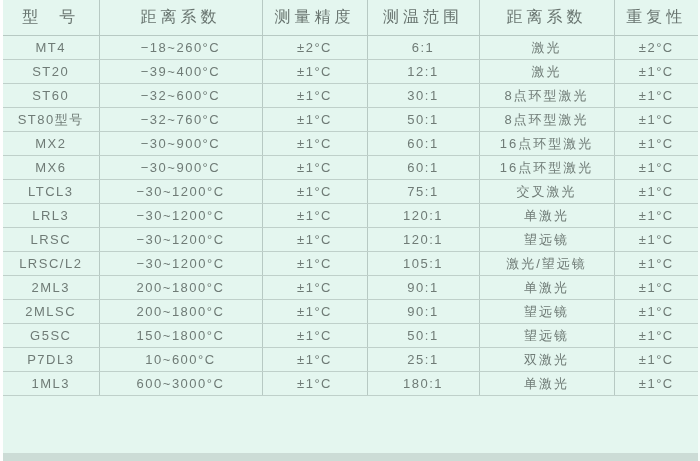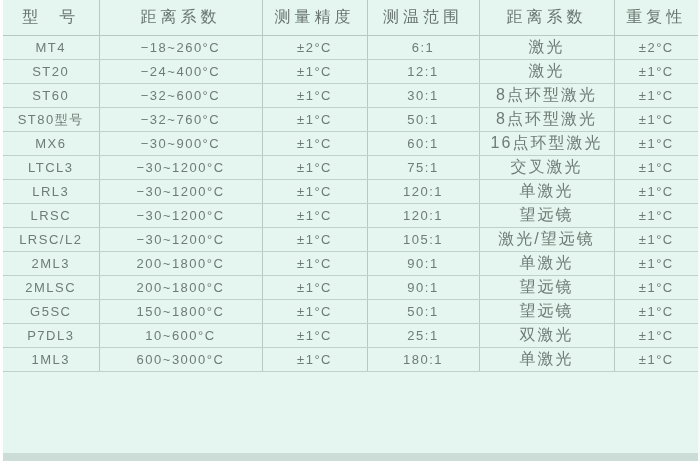--- a/index.html
+++ b/index.html
@@ -51,21 +51,21 @@
     font-size: 13px;
     letter-spacing: 1.5px;
     color: #6f7b76;
     text-align: center;
     vertical-align: middle;
     border-bottom: 1px solid #bfd0ca;
     white-space: nowrap;
     overflow: hidden;
   }
   th + th, td + td { border-left: 1px solid #b7c9c3; }
-  td.cjk { font-size: 16px; letter-spacing: 2px; }
+  td.cjk { font-size: 13px; letter-spacing: 2px; }
 </style>
 </head>
 <body>
 
 <div class="page">
   <div class="edge-left"></div>
   <div class="edge-right"></div>
   <div class="bottom-strip"></div>
 
   <table class="spec">
@@ -91,40 +91,48 @@
         <tr>
           <td>MT4</td>
           <td>−18~260°C</td>
           <td>±2°C</td>
           <td>6:1</td>
           <td class="cjk">激光</td>
           <td>±2°C</td>
         </tr>
         <tr>
           <td>ST20</td>
-          <td>−24~400°C</td>
+          <td>−39~400°C</td>
           <td>±1°C</td>
           <td>12:1</td>
           <td class="cjk">激光</td>
           <td>±1°C</td>
         </tr>
         <tr>
           <td>ST60</td>
           <td>−32~600°C</td>
           <td>±1°C</td>
           <td>30:1</td>
           <td class="cjk">8点环型激光</td>
           <td>±1°C</td>
         </tr>
         <tr>
           <td>ST80型号</td>
           <td>−32~760°C</td>
           <td>±1°C</td>
           <td>50:1</td>
           <td class="cjk">8点环型激光</td>
+          <td>±1°C</td>
+        </tr>
+        <tr>
+          <td>MX2</td>
+          <td>−30~900°C</td>
+          <td>±1°C</td>
+          <td>60:1</td>
+          <td class="cjk">16点环型激光</td>
           <td>±1°C</td>
         </tr>
         <tr>
           <td>MX6</td>
           <td>−30~900°C</td>
           <td>±1°C</td>
           <td>60:1</td>
           <td class="cjk">16点环型激光</td>
           <td>±1°C</td>
         </tr>

